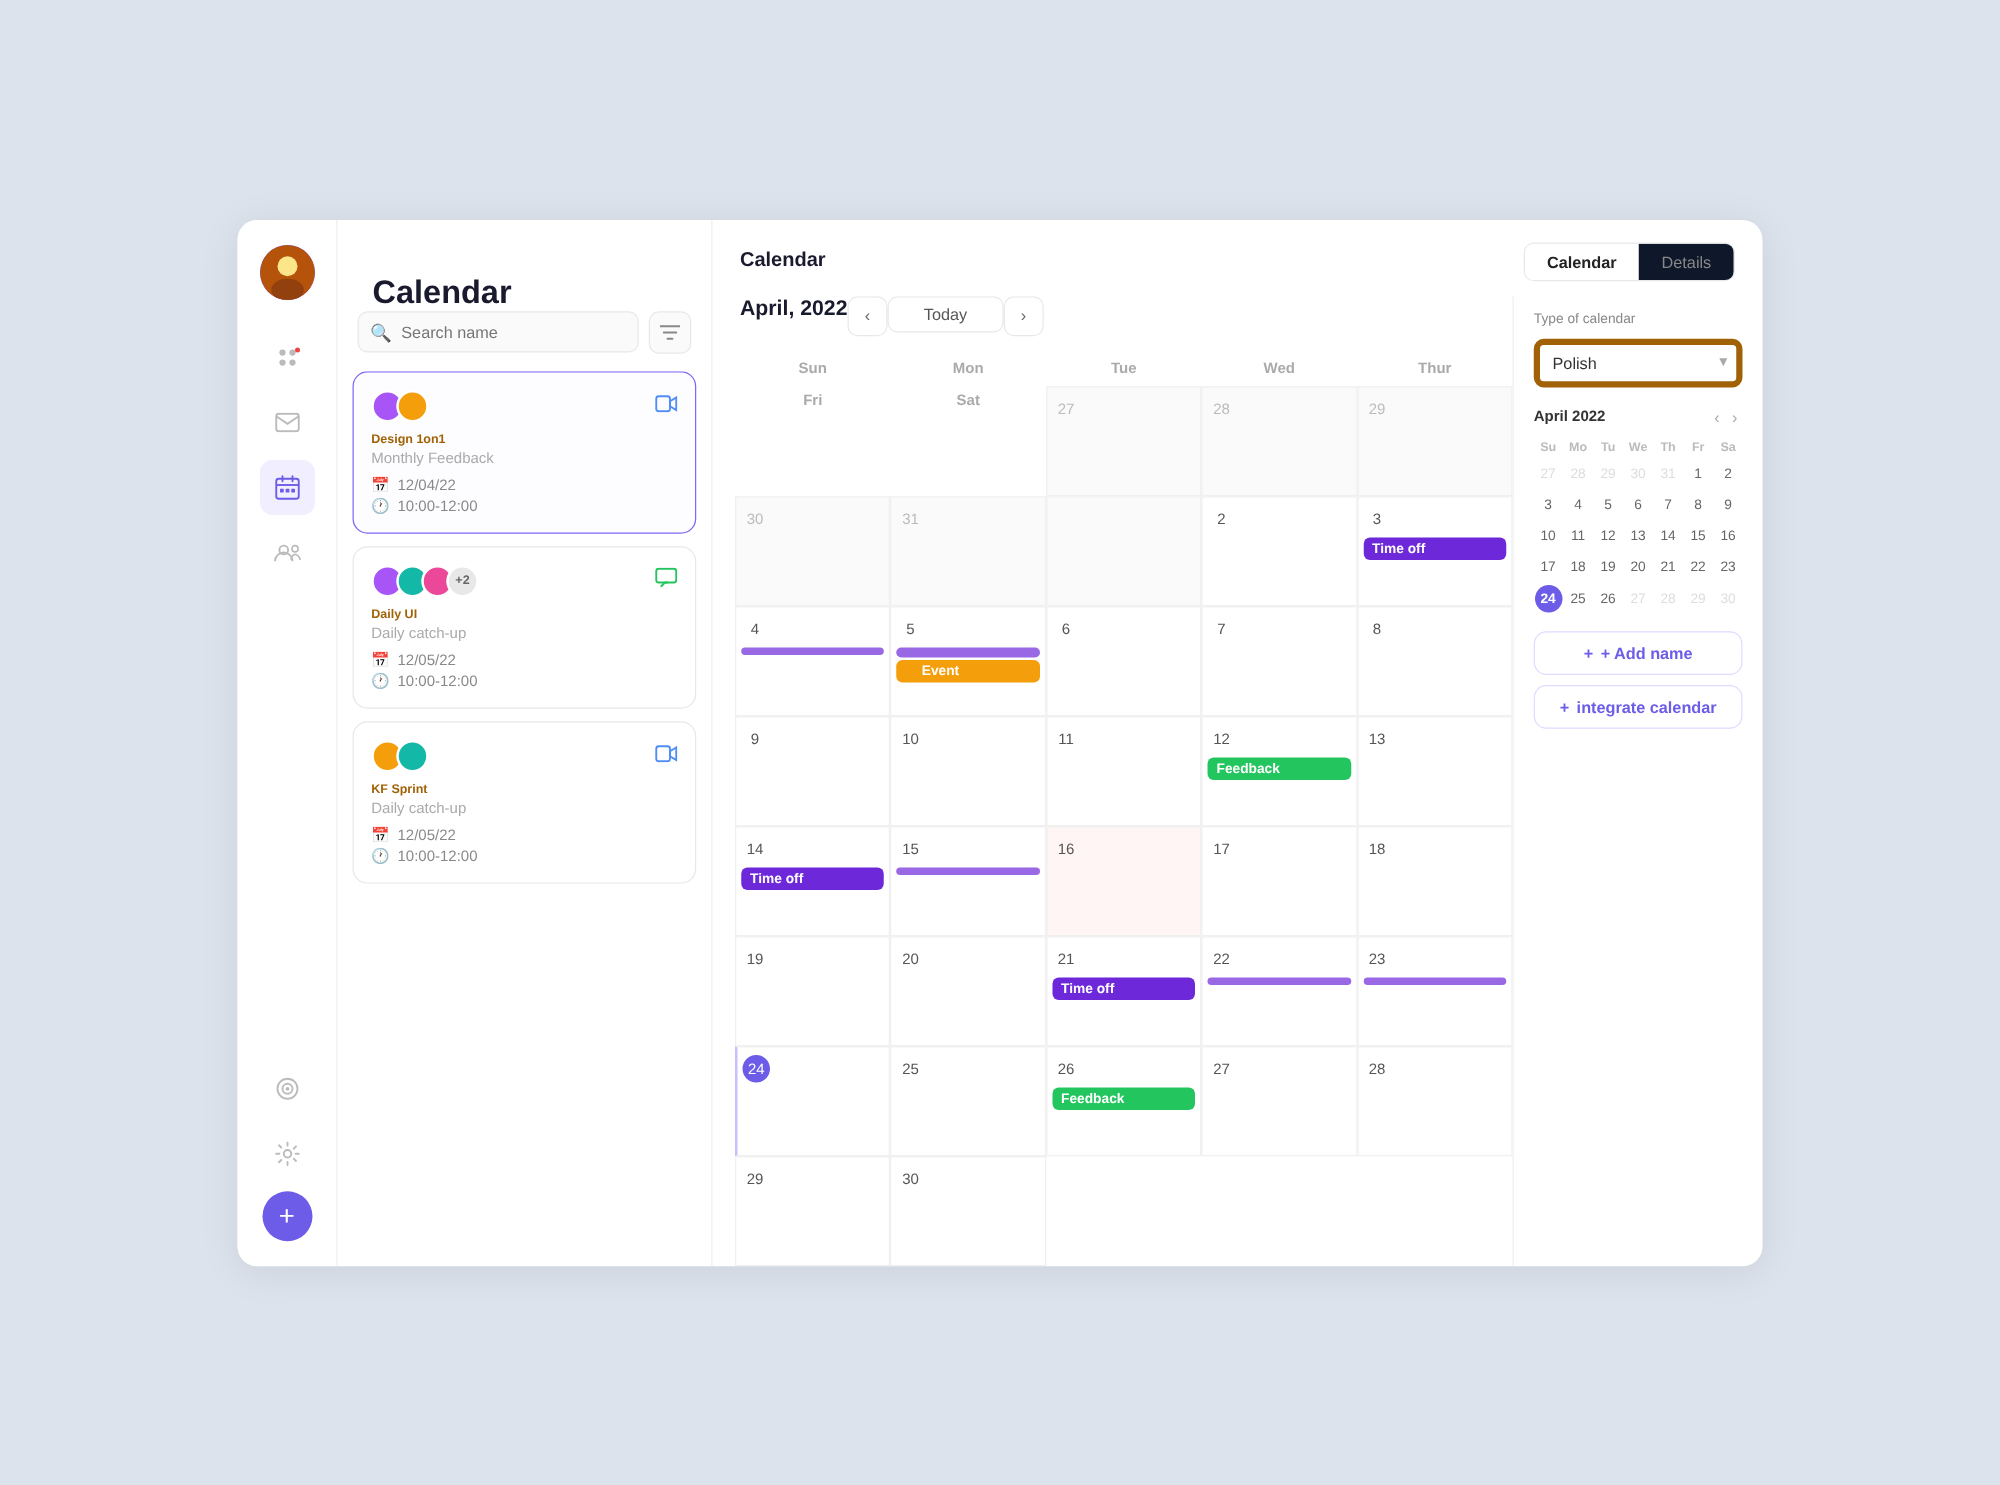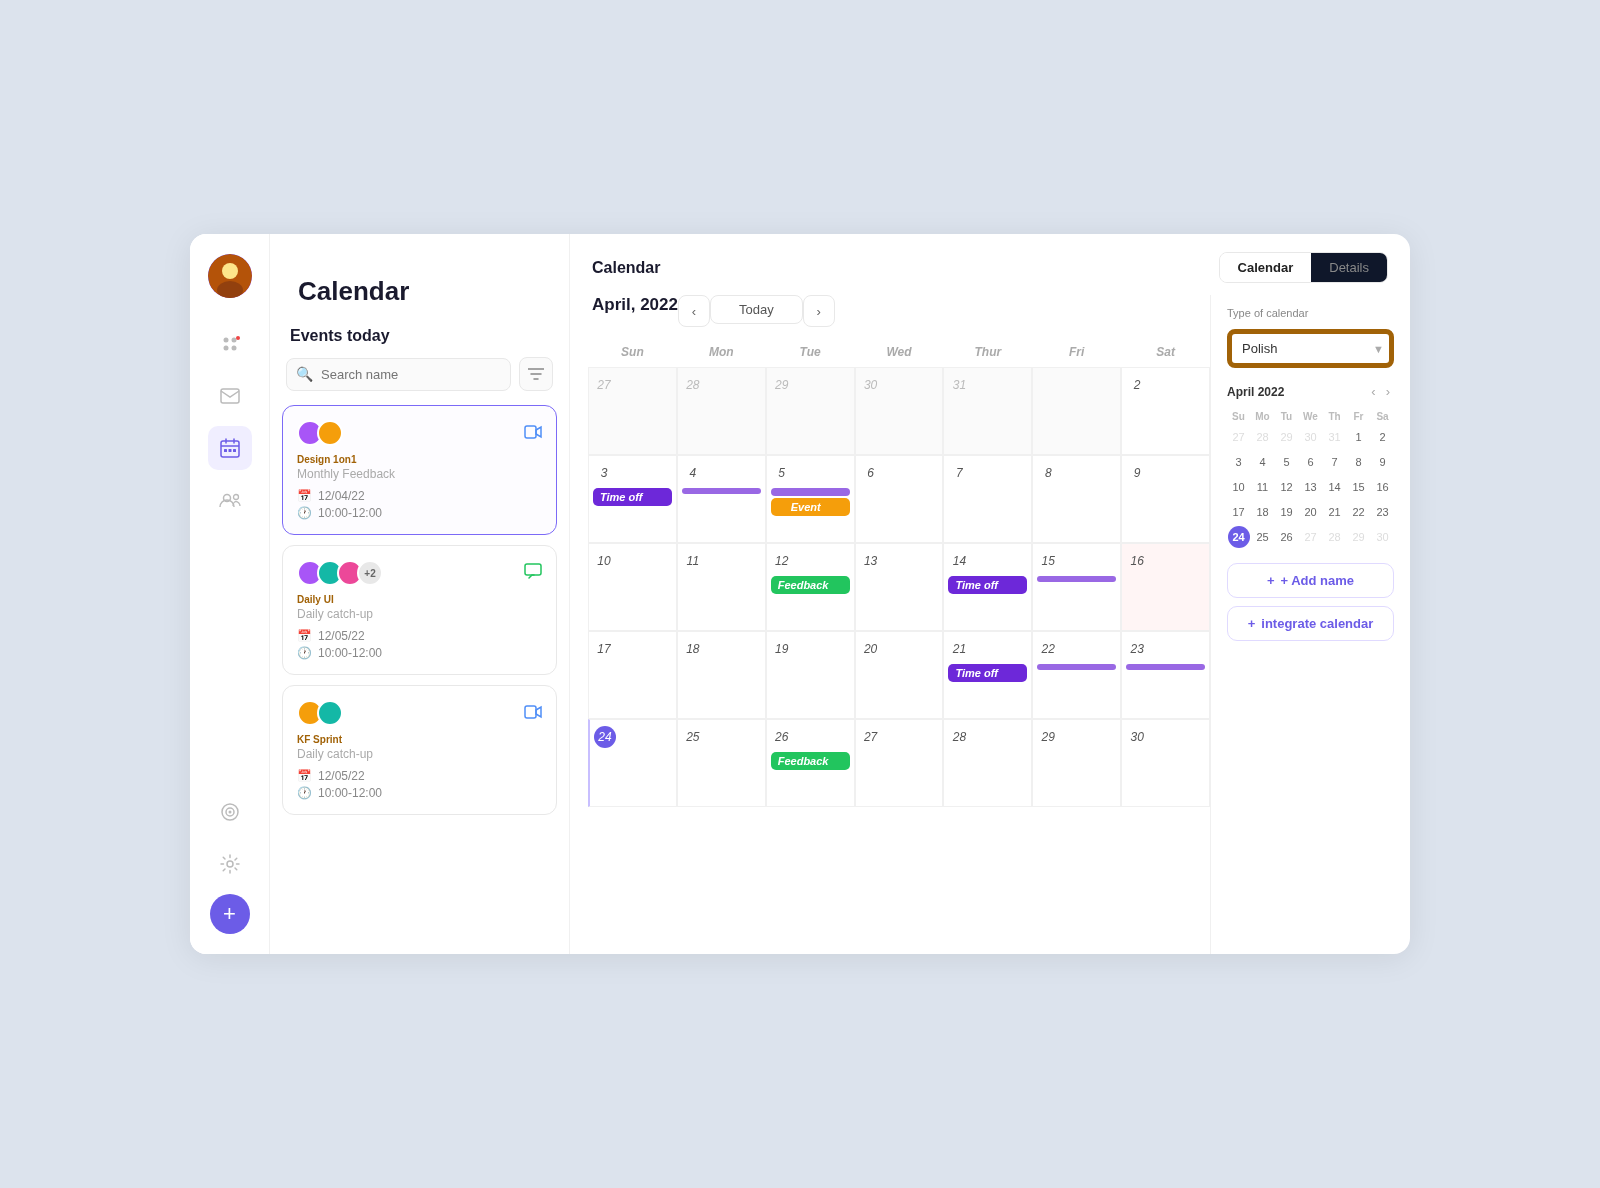--- a/index.html
+++ b/index.html
@@ -248,23 +248,22 @@
       border-radius: 8px;
       background: #fff;
       font-size: 13px;
       cursor: pointer;
       color: #555;
       font-weight: 500;
     }
     
     .cal-grid {
       display: grid;
-      grid-template-columns: repeat(7, 1fr);
+      grid-template-columns: repeat(5, 1fr);
       gap: 0;
-      font-style: italic;
     }
     .cal-day-header {
       text-align: center;
       font-size: 12px;
       color: #aaa;
       font-weight: 600;
       padding: 4px 0 8px;
     }
     .cal-cell {
       border: 1px solid #f0f0f0;
@@ -493,21 +492,20 @@
       <button class="sidebar-add-btn">+</button>
     </div>
   </div>
 
   <div class="full-layout">
 
     <div class="app-left">
       <div class="top-header">
         <h1 class="header-page-title">Calendar</h1>
       </div>
-      <div class="left-panel-header">Events today</div>
       <div class="search-bar">
         <div class="search-input-wrap">
           <span class="search-icon-inside">🔍</span>
           <input type="text" placeholder="Search name" style="">
         </div>
         <div class="filter-btn">
           <svg width="16" height="12" viewBox="0 0 16 12" fill="none">
             <path d="M0 1h16M3 6h10M6 11h4" stroke="#888" stroke-width="1.5" stroke-linecap="round"></path>
           </svg>
         </div>

